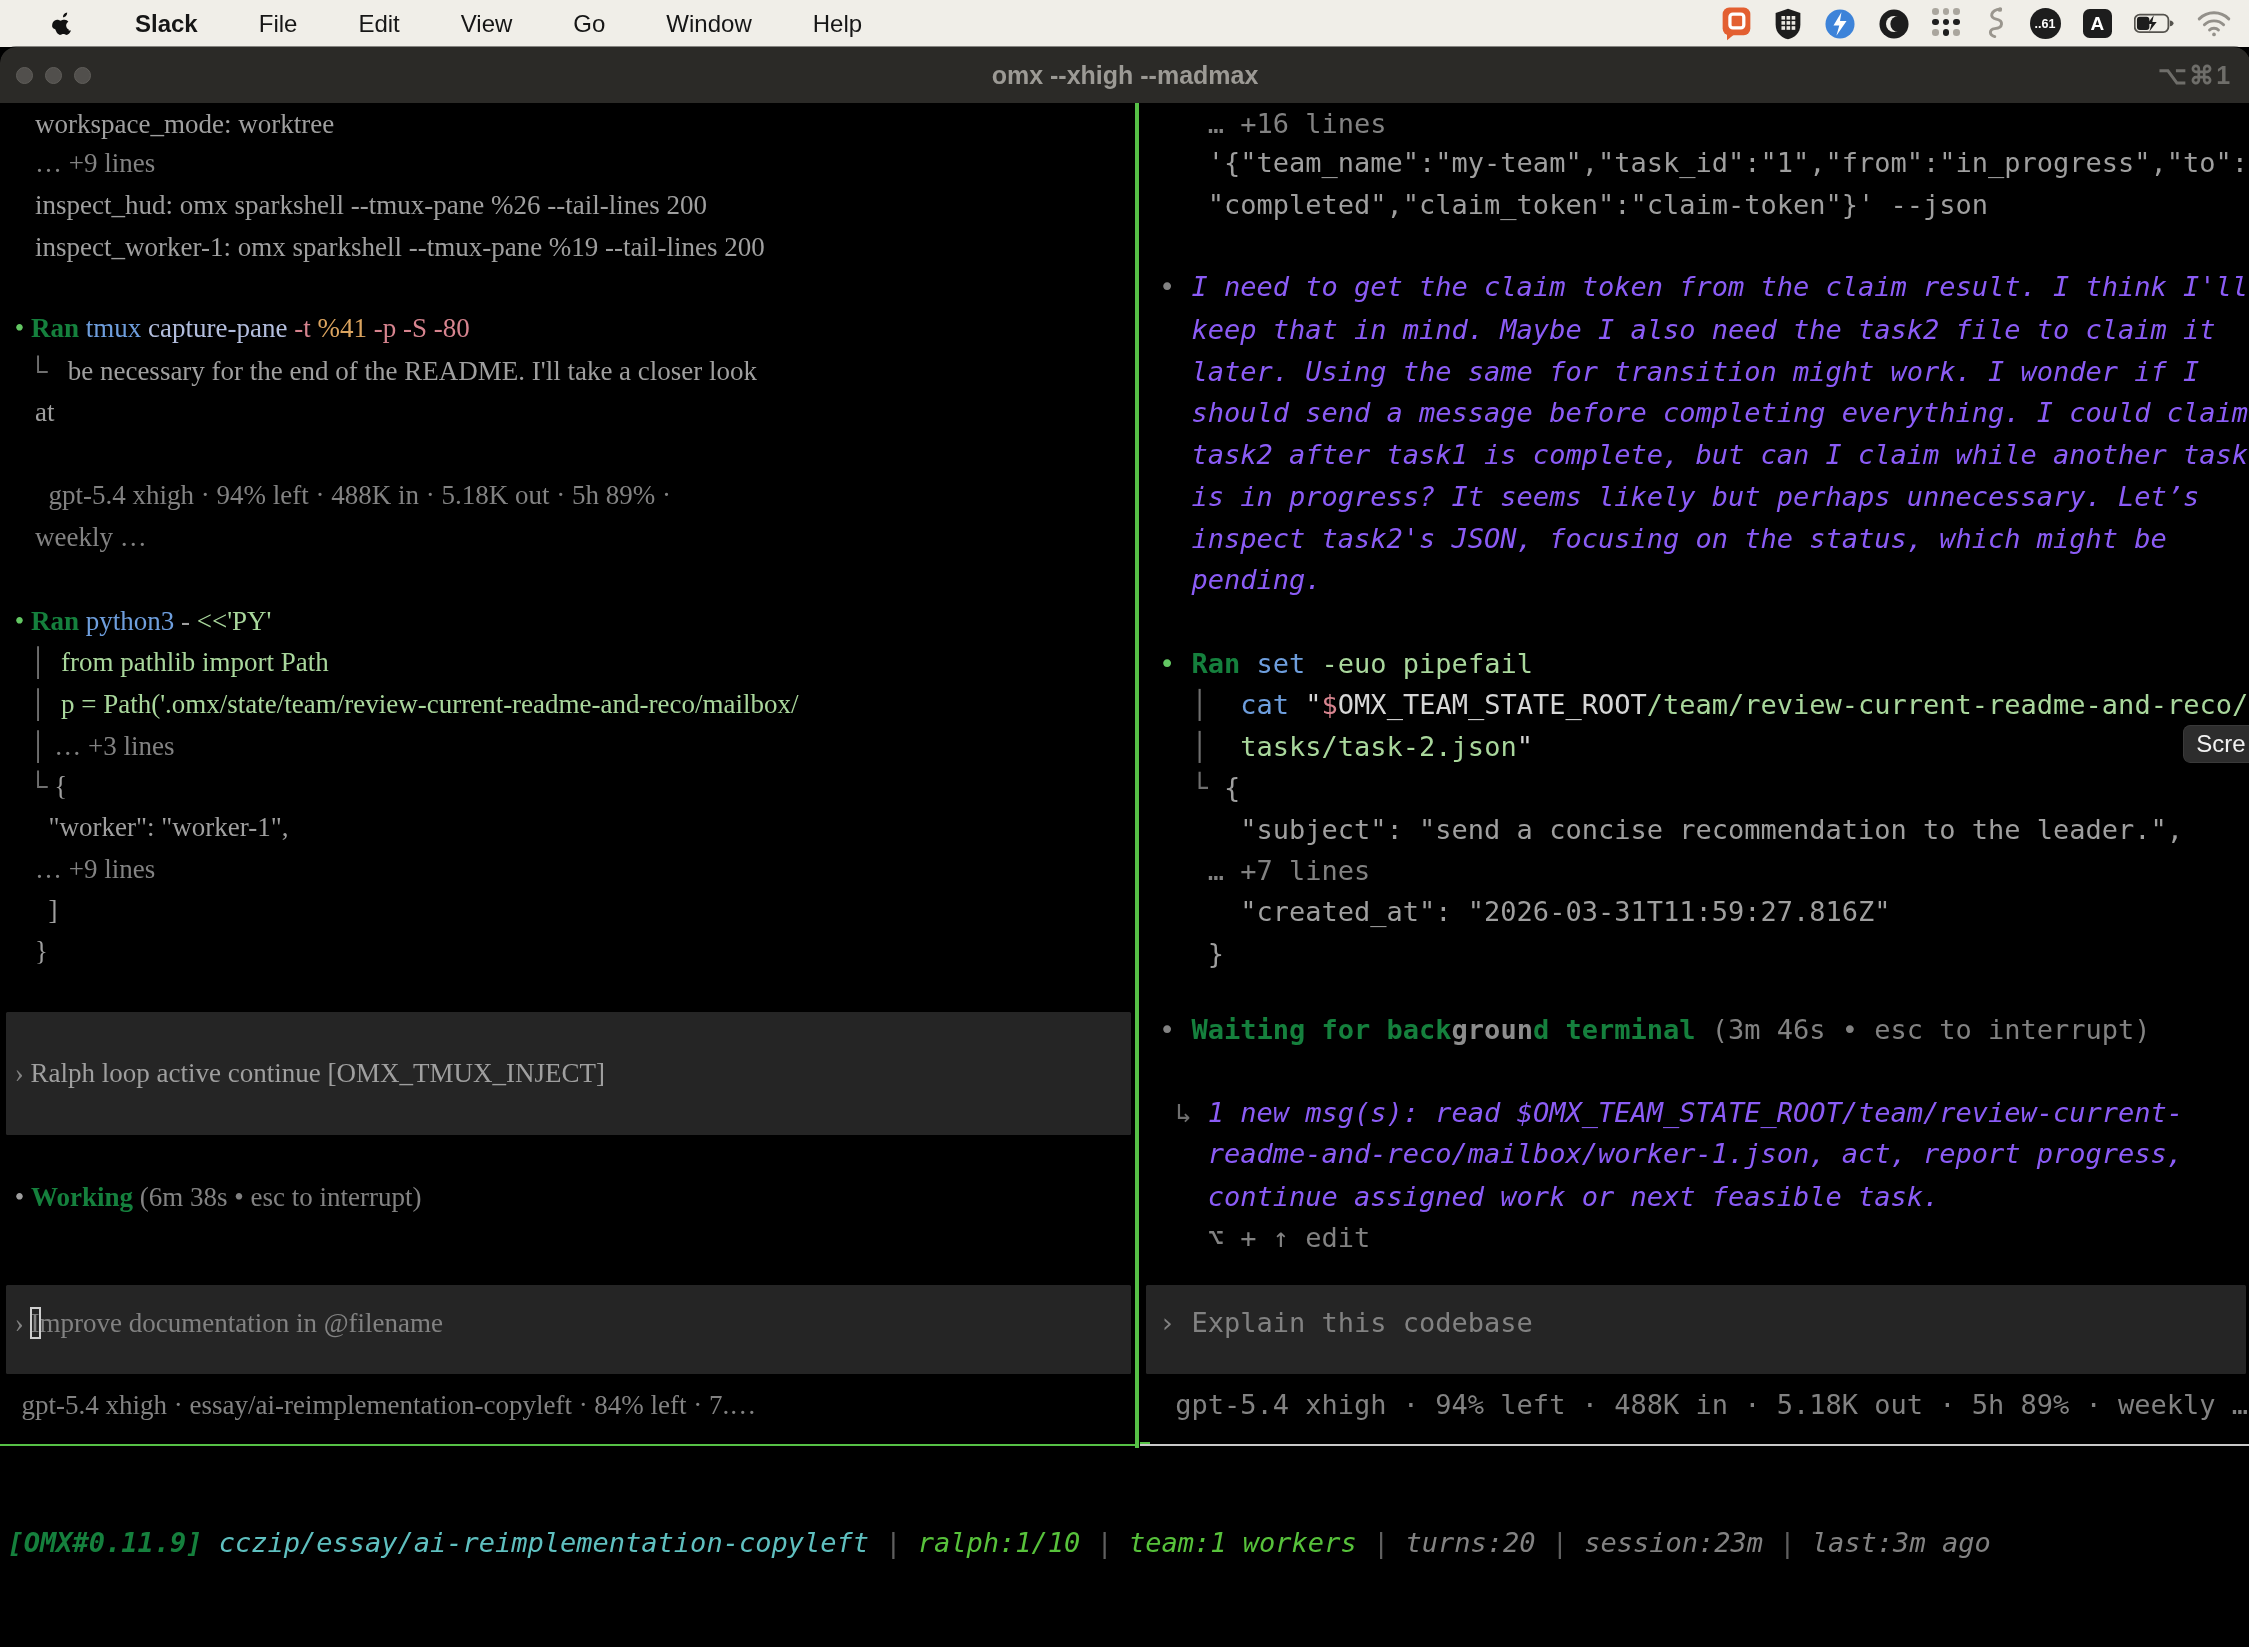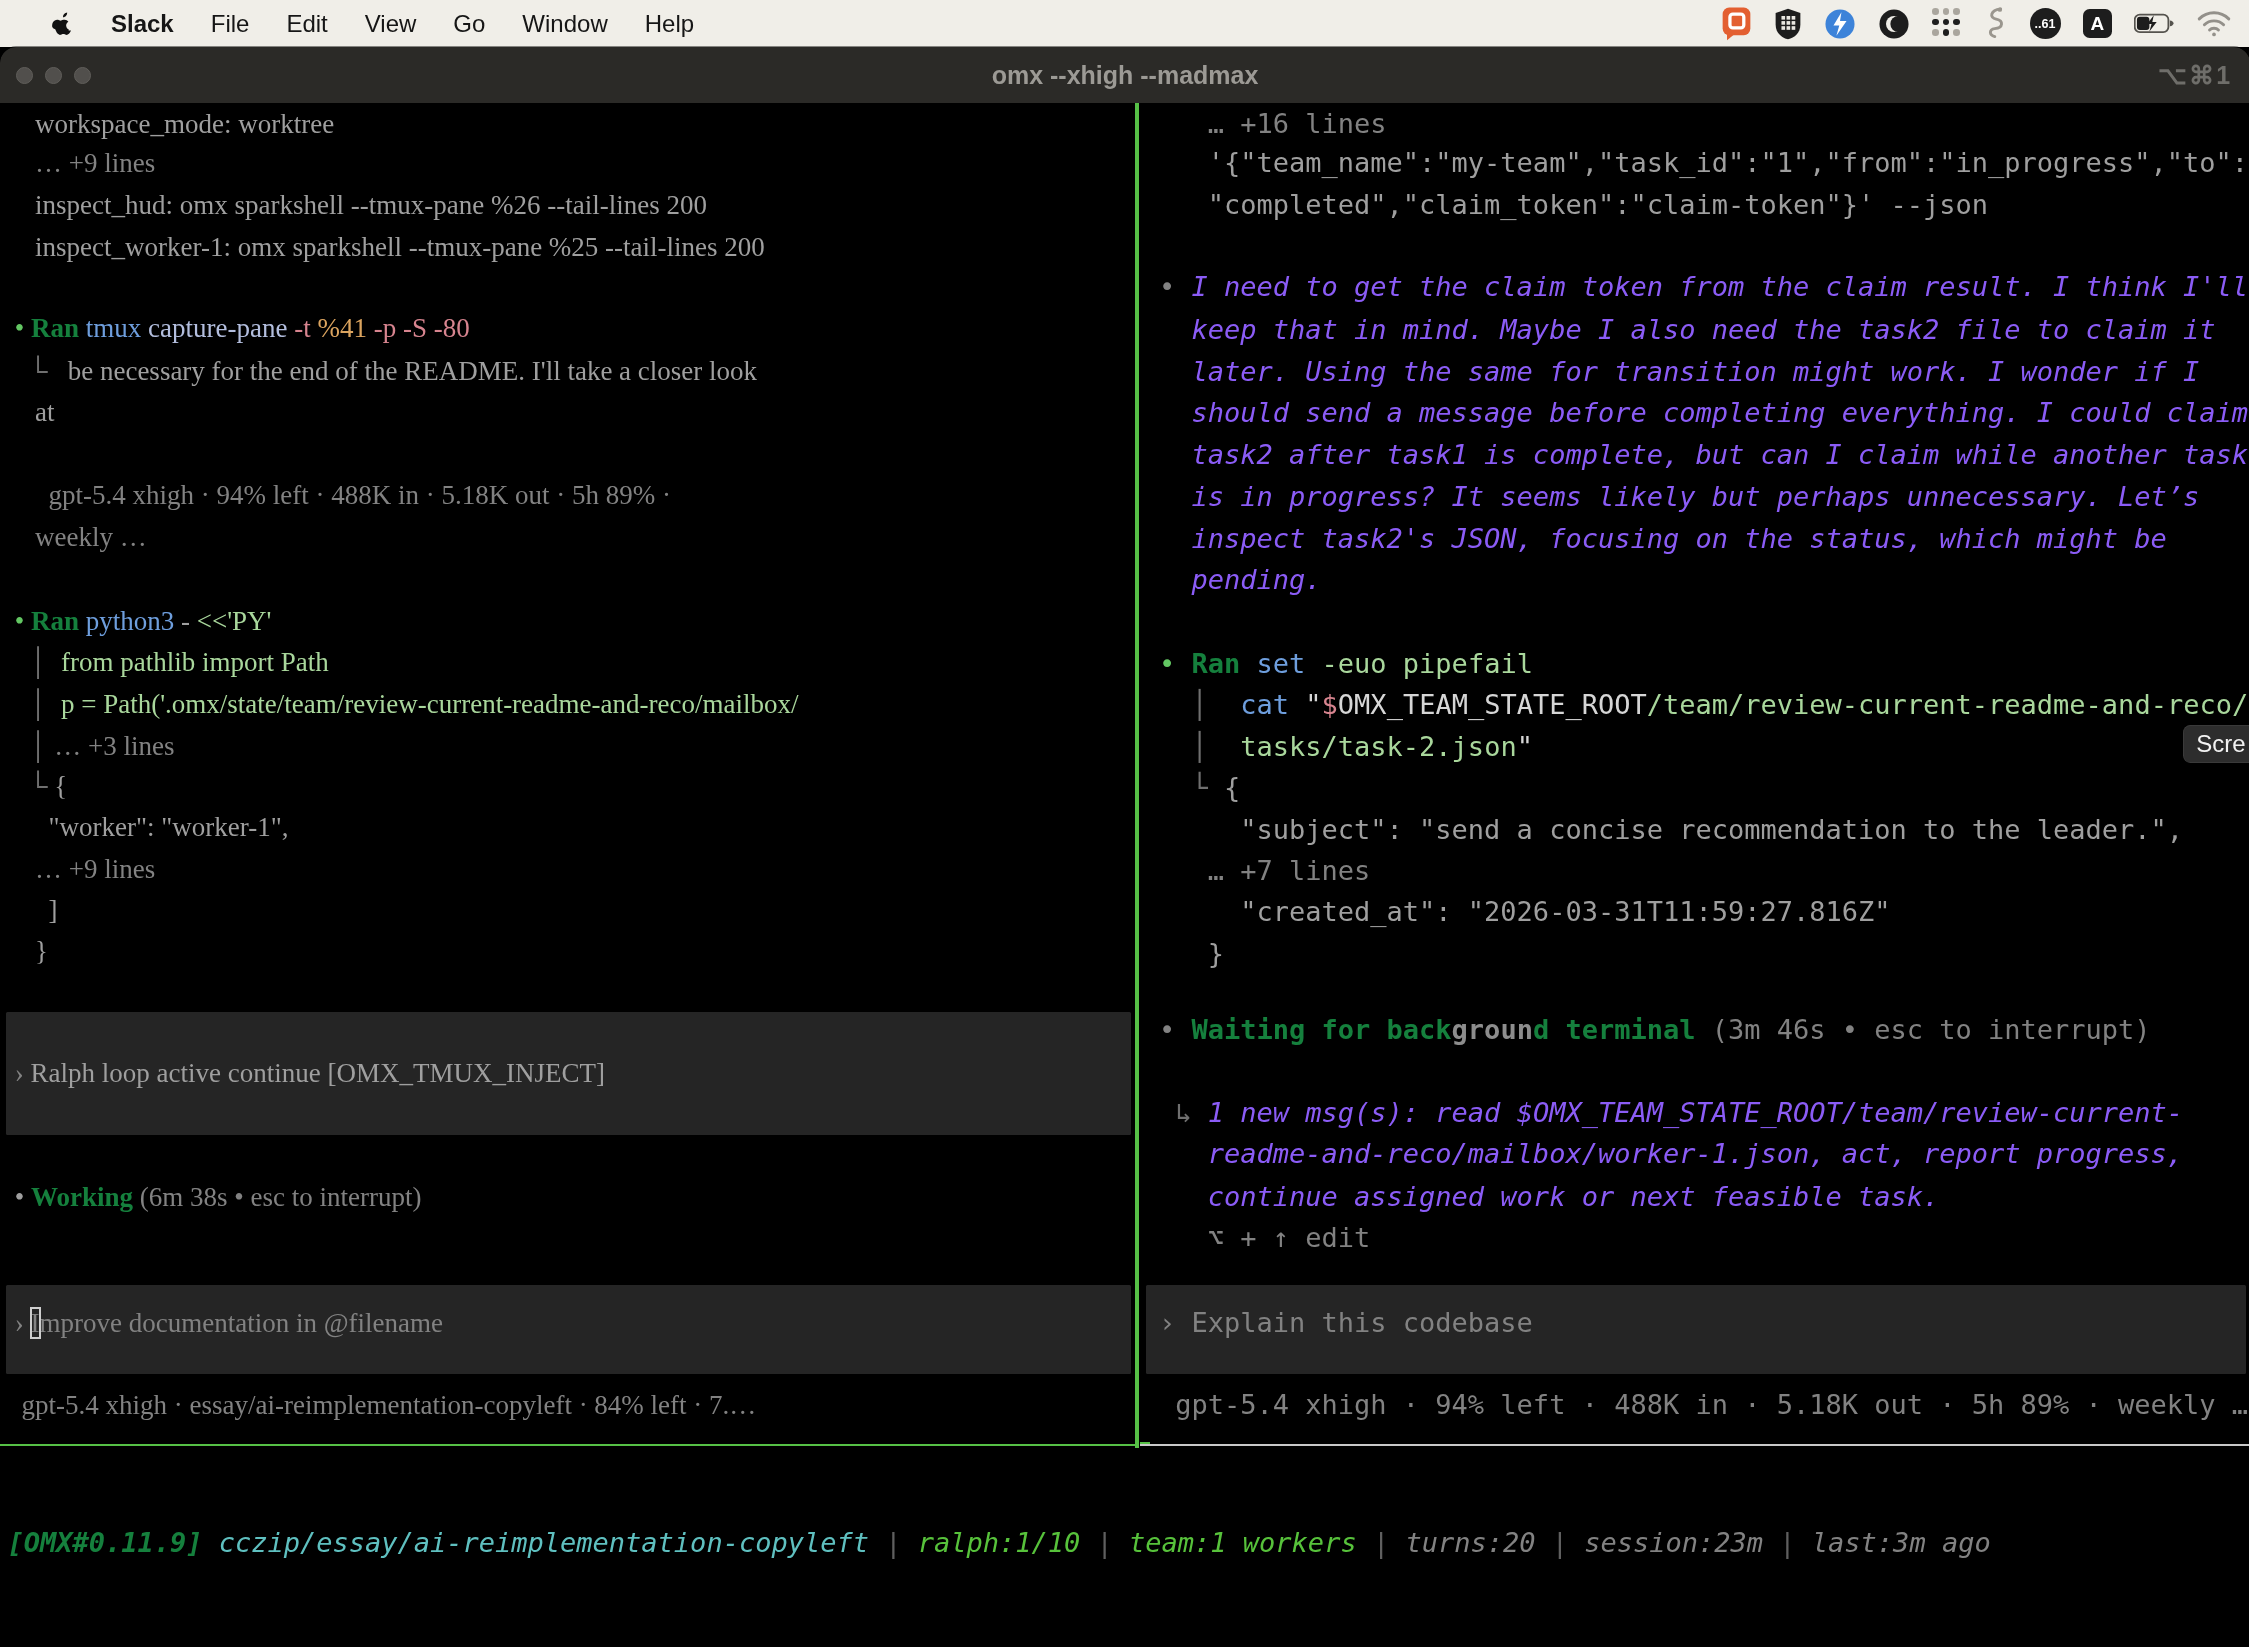--- a/index.html
+++ b/index.html
@@ -5,21 +5,21 @@
   * { margin:0; padding:0; box-sizing:border-box; }
   html,body { width:2250px; height:1648px; background:#000; overflow:hidden; }
   body { font-family:"Liberation Sans", sans-serif; position:relative; }
 
   
   .menubar { position:absolute; top:0; left:0; width:2250px; height:47px;
     background:#f0eee8; display:flex; align-items:center; justify-content:space-between;
     padding:0 19px 0 52px; }
   .menubar-left { display:flex; align-items:center; gap:37px; }
   .apple-logo svg { width:22px; height:26.6px; display:block; }
-  .menu-item { font-size:24px; color:#161616; }
+  .menu-item { font-size:24px; color:#161616;margin-left:24px; }
   .menu-item.app { font-weight:bold; }
   .menubar-right { display:flex; align-items:center; gap:22px; }
   .sicon { height:31px; display:flex; align-items:center; }
   .badge-round { width:31px; height:31px; border-radius:50%; background:#1d1d1d; color:#fff;
     display:flex; align-items:center; justify-content:center; font-size:12.5px; font-weight:bold; }
   .badge-square { width:29.5px; height:29.5px; border-radius:6.6px; background:#1d1d1d; color:#fff;
     display:flex; align-items:center; justify-content:center; font-size:19px; font-weight:bold; }
   .dots-grid { display:grid; grid-template-columns:repeat(3,7.4px); grid-auto-rows:7.4px; gap:3px; }
   .dots-grid i { width:6.6px; height:6.6px; border-radius:50%; display:block; }
   .dg { background:#aaa69e; } .db { background:#1d1d1d; }
@@ -184,21 +184,21 @@
     <div class="win-shortcut">⌥⌘1</div>
   </div>
 
   <div class="term">
     <div class="pane pane-left">
         <div class="panel" style="top: 909px; height: 123px;"></div>
         <div class="panel" style="top: 1182px; height: 89px;"></div>
         <div class="row" style="top: 0px;"><span class="c-gray">   workspace_mode: worktree</span></div>
         <div class="row" style="top: 39px;"><span class="c-dim">   … +9 lines</span></div>
         <div class="row" style="top: 81px;"><span class="c-gray">   inspect_hud: omx sparkshell --tmux-pane %26 --tail-lines 200</span></div>
-        <div class="row" style="top: 123px;"><span class="c-gray">   inspect_worker-1: omx sparkshell --tmux-pane %25 --tail-lines 200</span></div>
+        <div class="row" style="top: 123px;"><span class="c-gray">   inspect_worker-1: omx sparkshell --tmux-pane %19 --tail-lines 200</span></div>
         <div class="row" style="top: 204px;"><span class="c-bullet">• </span><span class="c-white">Ran </span><span class="c-blue">tmux </span><span class="c-lav">capture-pane </span><span class="c-pink">-t </span><span class="c-orange">%41 </span><span class="c-pink">-p -S -80</span></div>
         <div class="row" style="top: 247px;"><span class="c-conn">  └</span><span class="c-gray">   be necessary for the end of the README. I'll take a closer look</span></div>
         <div class="row" style="top: 288px;"><span class="c-gray">   at</span></div>
         <div class="row" style="top: 371px;"><span class="c-dim">     gpt-5.4 xhigh · 94% left · 488K in · 5.18K out · 5h 89% ·</span></div>
         <div class="row" style="top: 413px;"><span class="c-dim">   weekly …</span></div>
         <div class="row" style="top: 497px;"><span class="c-bullet">• </span><span class="c-white">Ran </span><span class="c-blue">python3 </span><span class="c-gray">- </span><span class="c-green">&lt;&lt;'PY'</span></div>
         <div class="row" style="top: 538px;"><span class="c-conn">  │</span><span class="c-green">  from pathlib import Path</span></div>
         <div class="row" style="top: 580px;"><span class="c-conn">  │</span><span class="c-green">  p = Path('.omx/state/team/review-current-readme-and-reco/mailbox/</span></div>
         <div class="row" style="top: 622px;"><span class="c-conn">  │ </span><span class="c-dim">… +3 lines</span></div>
         <div class="row" style="top: 662px;"><span class="c-conn">  └ </span><span class="c-gray">{</span></div>

